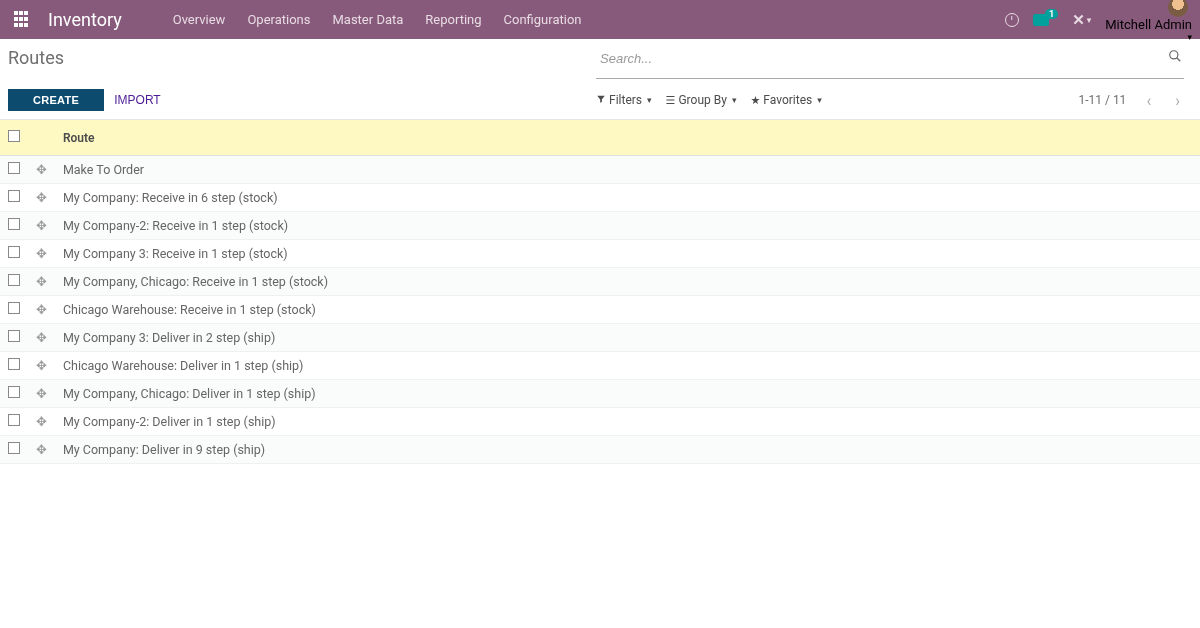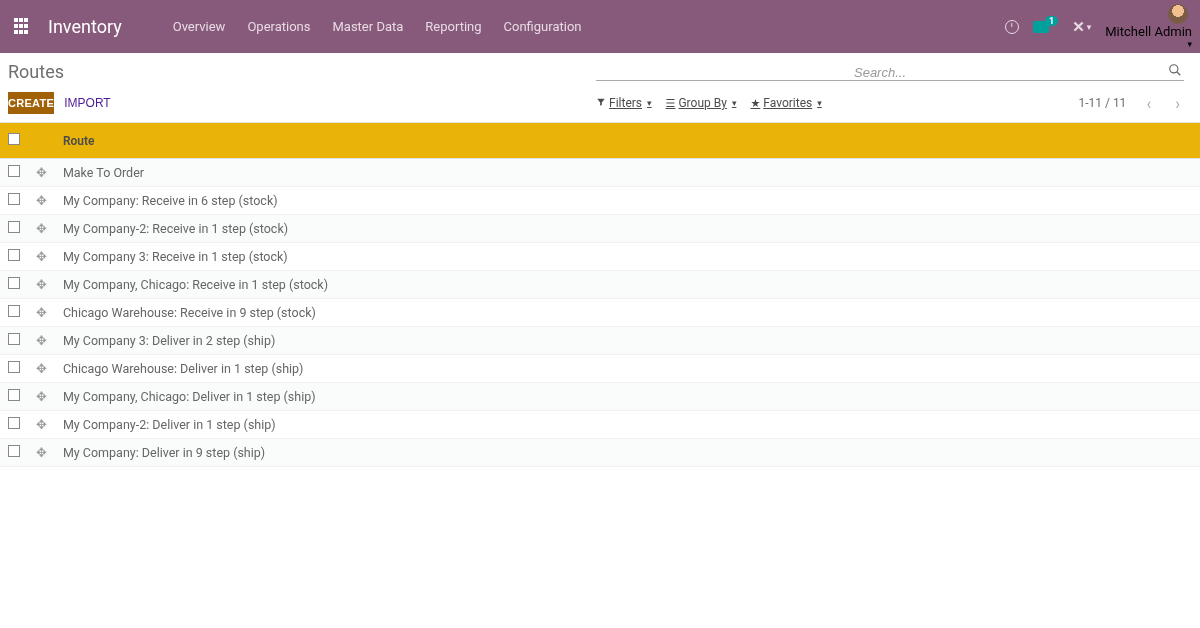--- a/index.html
+++ b/index.html
@@ -1,19 +1,19 @@
 <!DOCTYPE html>
 <html><head>
 <meta charset="utf-8">
 <style>
   * { box-sizing: border-box; margin: 0; padding: 0; }
   body { font-family: -apple-system, BlinkMacSystemFont, "Segoe UI", Roboto, "Helvetica Neue", Arial, sans-serif; font-size: 13px; color: #4c4c4c; background: #fff; width: 1200px; }
   
   
-  .navbar { background: #875a7b; height: 53px; display: flex; align-items: center; color: #fff; padding: 0 8px 0 14px; }
+  .navbar { background: #875a7b; height: 39px; display: flex; align-items: center; color: #fff; padding: 0 8px 0 14px; }
   .apps-icon { width: 18px; height: 18px; display: inline-flex; flex-wrap: wrap; gap: 1px; margin-right: 16px; cursor: pointer; }
   .apps-icon span { width: 4px; height: 4px; background: #fff; }
   .brand { font-size: 18px; font-weight: 400; color: #fff; margin-right: 28px; }
   .nav-links { display: flex; gap: 22px; font-size: 13px; margin-left: 23px; }
   .nav-links a { color: #e8dbe3; text-decoration: none; cursor: pointer; }
   .nav-right { margin-left: auto; display: flex; align-items: center; gap: 14px; }
   .systray-item { color: #e8dbe3; cursor: pointer; display: flex; align-items: center; font-size: 14px; }
   .icon-circle { width: 14px; height: 14px; border: 1.5px solid #e8dbe3; border-radius: 50%; position: relative; }
   .icon-circle::after { content: ""; position: absolute; width: 1.5px; height: 4px; background: #e8dbe3; top: 2px; left: 50%; transform: translateX(-50%); }
   .icon-chat { width: 16px; height: 12px; background: #00a09d; border-radius: 2px; position: relative; }
@@ -22,36 +22,36 @@
   .icon-close { font-size: 15px; font-weight: bold; color:#e8dbe3; }
   .caret-down { font-size: 9px; margin-left: 2px; }
   .avatar { width: 20px; height: 20px; border-radius: 50%; background: radial-gradient(circle at 50% 35%, #f0c090 35%, #7a5c44 36%); margin-right: 4px;}
   .user-menu { display:flex; align-items:flex-end; color:#000000; font-size:13px; cursor:pointer;flex-direction:column;}
   
   
   .control-panel { padding: 8px 16px 0 8px; border-bottom: 1px solid #e5e5e5; }
   .cp-top { display: flex; align-items: flex-start; }
   .breadcrumb { font-size: 18px; color: #6f6f6f; flex: 0 0 50%; }
   .search-wrap { flex: 1; position: relative; }
-  .search-input { width: 100%; border: none; border-bottom: 1px solid #aaa; padding: 4px 24px 0 4px; font-size: 13px; outline: none; color:#4c4c4c;text-align:center; }
+  .search-input { width: 100%; border: none; border-bottom: 1px solid #aaa; padding: 4px 24px 12px 4px; font-size: 13px; outline: none; color:#4c4c4c; }
   .search-input::placeholder { color: #999; font-style: italic; }
   .search-icon { position: absolute; right: 2px; top: 2px; font-size: 14px; color: #666; cursor:pointer; }
   .cp-bottom { display: flex; align-items: center; margin-top: 10px; padding-bottom: 8px;}
   .cp-left-buttons { flex: 0 0 50%; display:flex; align-items:center; gap: 10px;}
-  .btn-create { background: #a16207; color: #fff; border: none; padding: 5px 0; font-size: 11px; font-weight: 600; letter-spacing: 0.3px; cursor: pointer; }
+  .btn-create { background: #0c4a6e; color: #fff; border: none; padding: 5px 25px; font-size: 11px; font-weight: 600; letter-spacing: 0.3px; cursor: pointer; }
   .btn-import { color: #4c1d95; font-size: 12px; font-weight: 500; cursor: pointer; background: none; border: none; }
   .cp-filters { display: flex; align-items: center; gap: 14px; font-size: 12px; color: #4c4c4c; }
-  .cp-filters .fitem { cursor: pointer; display:flex; align-items:center; gap:3px;text-decoration:underline;}
+  .cp-filters .fitem { cursor: pointer; display:flex; align-items:center; gap:3px;}
   .filter-icon { font-size: 11px; }
   .pager { margin-left: auto; display: flex; align-items: center; gap: 16px; font-size: 12px; color: #6f6f6f;}
   .pager-arrow { color: #aaa; cursor: pointer; font-size: 16px; padding: 0 4px;}
   
   
   .list-table { width: 100%; border-collapse: collapse; }
-  .list-table th { text-align: left; font-size: 12px; font-weight: 600; color: #4c4c4c; padding: 10px 8px; border-bottom: 1px solid #dee2e6; background:#eab308;}
+  .list-table th { text-align: left; font-size: 12px; font-weight: 600; color: #4c4c4c; padding: 10px 8px; border-bottom: 1px solid #dee2e6; background:#fef9c3;}
   .list-table td { padding: 6px 8px; border-bottom: 1px solid #eef0f2; font-size: 12.5px; color:#666; }
   .list-table tbody tr:nth-child(odd){ background:#fafbfb; }
   .col-check { width: 28px; text-align:center; }
   .col-handle { width: 24px; text-align:center; color:#999; cursor:grab;}
   .checkbox { width: 12px; height: 12px; border: 1px solid #888; display: inline-block; background:#fff; cursor:pointer;}
   .drag-handle { cursor: grab; color:#999; font-size: 13px; user-select:none;}
 </style>
 </head>
 <body>
 
@@ -172,21 +172,21 @@
         <td>My Company 3: Receive in 1 step (stock)</td>
       </tr>
       <tr>
         <td class="col-check"><span class="checkbox"></span></td>
         <td class="col-handle"><span class="drag-handle">✥</span></td>
         <td>My Company, Chicago: Receive in 1 step (stock)</td>
       </tr>
       <tr>
         <td class="col-check"><span class="checkbox"></span></td>
         <td class="col-handle"><span class="drag-handle">✥</span></td>
-        <td>Chicago Warehouse: Receive in 9 step (stock)</td>
+        <td>Chicago Warehouse: Receive in 1 step (stock)</td>
       </tr>
       <tr>
         <td class="col-check"><span class="checkbox"></span></td>
         <td class="col-handle"><span class="drag-handle">✥</span></td>
         <td>My Company 3: Deliver in 2 step (ship)</td>
       </tr>
       <tr>
         <td class="col-check"><span class="checkbox"></span></td>
         <td class="col-handle"><span class="drag-handle">✥</span></td>
         <td>Chicago Warehouse: Deliver in 1 step (ship)</td>

